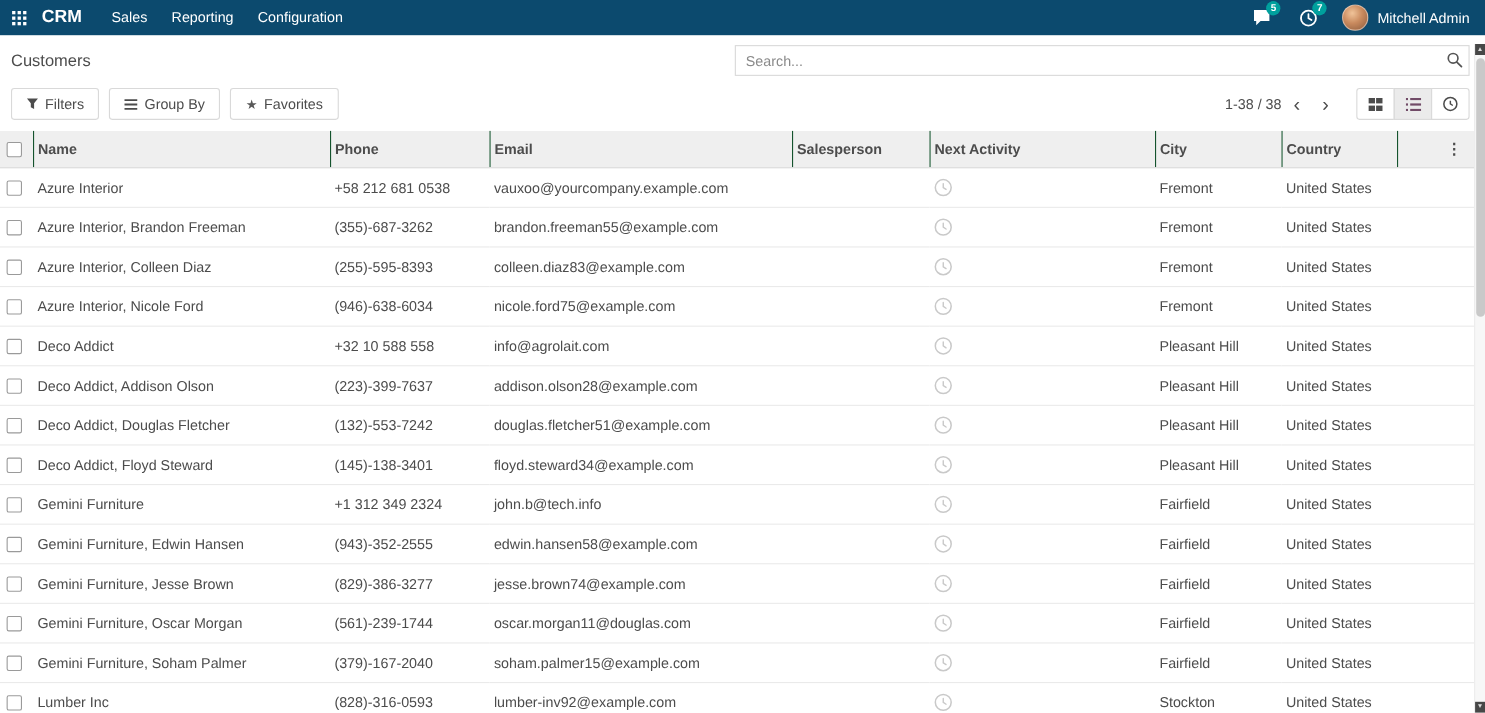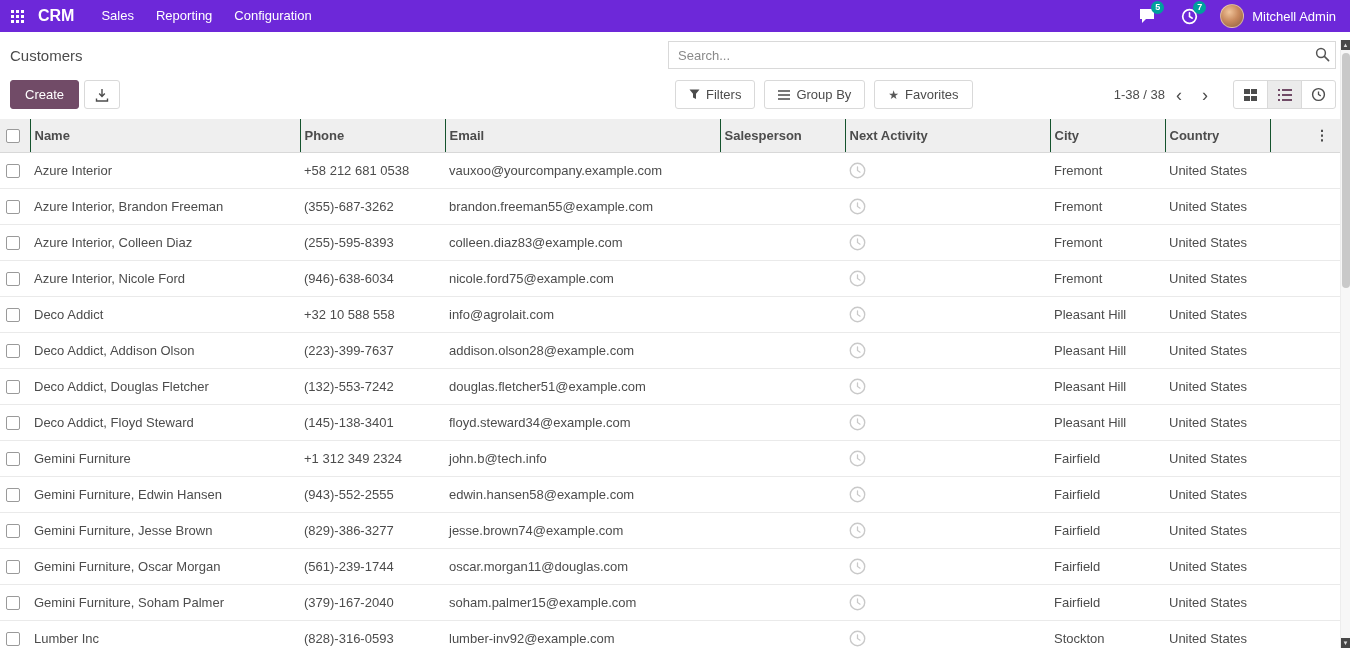--- a/index.html
+++ b/index.html
@@ -5,21 +5,21 @@
   * { box-sizing: border-box; }
   html, body { margin: 0; padding: 0; }
   body {
     width: 1350px; height: 648px; overflow: hidden;
     font-family: "Liberation Sans", sans-serif;
     background: #fff; color: #4c4c4c;
   }
   .app { position: relative; width: 1350px; height: 648px; overflow: hidden; }
 
   
-  .navbar { height: 32px; background: #6d28d9; color: #fff; display: flex; align-items: center; }
+  .navbar { height: 32px; background: #0c4a6e; color: #fff; display: flex; align-items: center; }
   .apps-btn { width: 34px; height: 32px; display: flex; align-items: center; justify-content: center; background: transparent; border: none; cursor: pointer; }
   .apps-grid { display: grid; grid-template-columns: repeat(3, 3px); grid-auto-rows: 3px; gap: 2px; }
   .apps-grid i { background: #fff; display: block; }
   .brand { font-weight: bold; font-size: 16px; margin: 0 16px 0 4px; cursor: pointer; }
   .menu-item { font-size: 13px; padding: 0 11px; line-height: 32px; cursor: pointer; }
   .nav-right { margin-left: auto; display: flex; align-items: center; height: 32px; }
   .nav-icon-btn { position: relative; width: 42px; height: 32px; display: flex; align-items: center; justify-content: center; cursor: pointer; }
   .badge { position: absolute; top: 1px; right: 4px; background: #00A09D; color: #fff; font-size: 9px; font-weight: bold; border-radius: 8px; padding: 2px 4px; line-height: 1; }
   .user-menu { display: flex; align-items: center; gap: 8px; padding: 0 14px 0 10px; font-size: 13px; cursor: pointer; }
   .avatar { width: 24px; height: 24px; border-radius: 50%; background: radial-gradient(circle at 38% 32%, #f0c49a 0%, #c98a5e 45%, #8a5a3c 100%); border: 1px solid rgba(255,255,255,0.45); }
@@ -118,29 +118,20 @@
       <span class="search-icon">
         <svg width="15" height="15" viewBox="0 0 15 15">
           <circle cx="6" cy="6" r="4.4" fill="none" stroke="#555" stroke-width="1.5"></circle>
           <path d="M9.4 9.4L13.6 13.6" stroke="#555" stroke-width="1.6" stroke-linecap="round"></path>
         </svg>
       </span>
     </div>
   </div>
 
   <div class="cp-bottom">
-    <div class="cp-left">
-      <button class="btn-create">Create</button>
-      <button class="btn-export">
-        <svg width="14" height="14" viewBox="0 0 14 14">
-          <path d="M7 1v7M4.2 5.6L7 8.4l2.8-2.8" fill="none" stroke="#4c4c4c" stroke-width="1.4"></path>
-          <path d="M1.5 10.5v2.5h11v-2.5" fill="none" stroke="#4c4c4c" stroke-width="1.4"></path>
-        </svg>
-      </button>
-    </div>
     <div class="cp-right">
       <div class="filter-buttons">
         <button class="cp-btn">
           <svg width="11" height="11" viewBox="0 0 11 11">
             <path d="M0.5 0.5h10L7 4.8V10l-3-1.5V4.8z" fill="#4c4c4c"></path>
           </svg>
           <span>Filters</span>
         </button>
         <button class="cp-btn">
           <svg width="12" height="10" viewBox="0 0 12 10">
@@ -357,21 +348,21 @@
                 <path d="M8 4.6L8 8l2.4 1.6" fill="none" stroke="#c9c9c9" stroke-width="1.2" stroke-linecap="round"></path>
               </svg>
             </span></td>
           <td>Fairfield</td>
           <td>United States</td>
           <td></td>
         </tr>
         <tr>
           <td class="td-check"><span class="checkbox"></span></td>
           <td>Gemini Furniture, Edwin Hansen</td>
-          <td>(943)-552-2555</td>
+          <td>(943)-352-2555</td>
           <td>edwin.hansen58@example.com</td>
           <td></td>
           <td><span class="activity-icon">
               <svg width="17" height="17" viewBox="0 0 16 16">
                 <circle cx="8" cy="8" r="6.8" fill="none" stroke="#c9c9c9" stroke-width="1.3"></circle>
                 <path d="M8 4.6L8 8l2.4 1.6" fill="none" stroke="#c9c9c9" stroke-width="1.2" stroke-linecap="round"></path>
               </svg>
             </span></td>
           <td>Fairfield</td>
           <td>United States</td>

